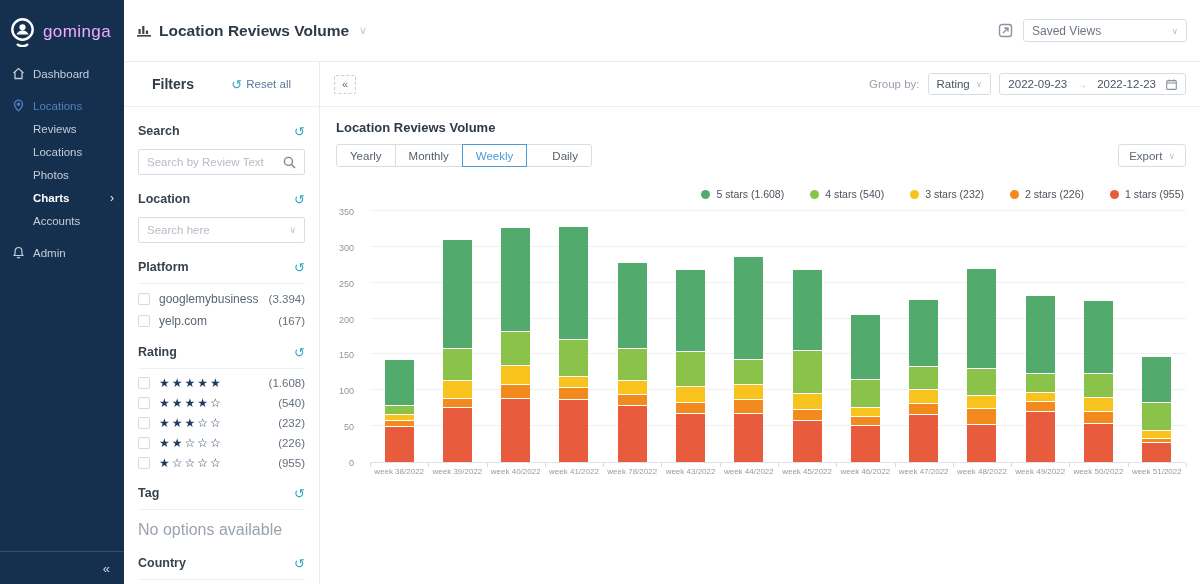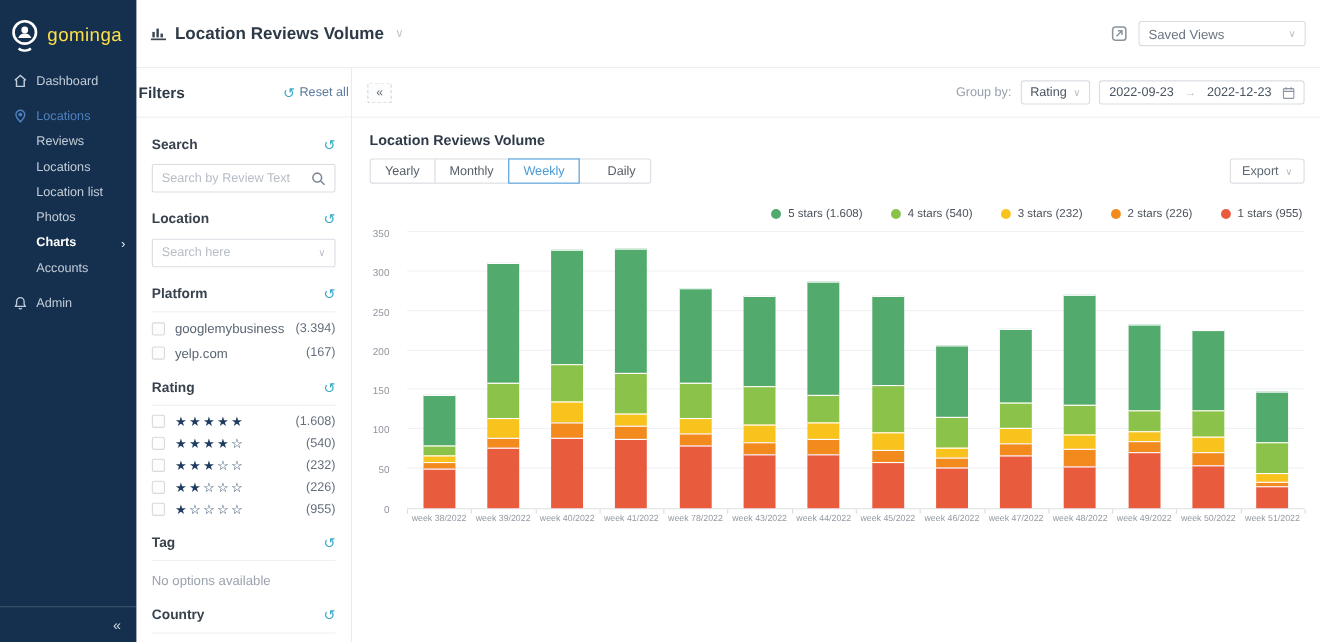--- a/index.html
+++ b/index.html
@@ -3,21 +3,21 @@
 <meta charset="utf-8">
 <style>
   * { margin:0; padding:0; box-sizing:border-box; }
   html,body { width:1200px; height:584px; overflow:hidden; background:#fff;
               font-family:"Liberation Sans", sans-serif; }
   .app { display:flex; width:1200px; height:584px; }
 
   
   .sidebar { width:124px; background:#15304e; color:#c3cdd9; position:relative; flex:0 0 124px; }
   .logo { display:flex; align-items:center; gap:7px; padding:12px 0 0 9px; height:52px; }
-  .logo-text { color:#fde047; font-size:17px; letter-spacing:.4px; }
+  .logo-text { color:#f0abfc; font-size:17px; letter-spacing:.4px; }
   .nav { padding-top:10px; }
   .nav-item { display:flex; align-items:center; gap:8px; padding:5px 8px 5px 12px;
               font-size:11.5px; cursor:pointer; height:23px; }
   .nav-item.group-gap { margin-top:9px; }
   .nav-item .ico { width:13px; height:13px; display:inline-flex; flex:0 0 13px; }
   .nav-sub { padding-left:33px; }
   .nav-item.active { color:#4f80c0; }
   .nav-item.active .ico svg { stroke:#4f80c0; }
   .nav-item.selected { color:#fff; font-weight:700; }
   .nav-item .chev { margin-left:auto; color:#e8edf3; font-size:12px; font-weight:400; padding-right:2px; }
@@ -30,47 +30,47 @@
   .main { flex:1; display:flex; flex-direction:column; background:#fff; min-width:0; }
   .topbar { height:62px; border-bottom:1px solid #e9ebee; display:flex;
             align-items:center; justify-content:space-between; padding:0 13px 0 13px; }
   .title-wrap { display:flex; align-items:center; gap:8px; }
   .page-title { font-size:15.5px; font-weight:700; color:#2e3a47; }
   .title-chev { color:#c3c9cf; font-size:11px; margin-left:2px; }
   .topbar-right { display:flex; align-items:center; gap:10px; }
   .select-box { border:1px solid #d9dde2; border-radius:3px; background:#fff;
                 display:flex; align-items:center; justify-content:space-between;
                 padding:0 8px; color:#6b7684; font-size:12px; height:23px; cursor:pointer; }
-  .sv-select { width:152px; }
+  .sv-select { width:164px; }
   .chev-sm { color:#b9c0c8; font-size:9px; }
 
   .content-row { flex:1; display:flex; min-height:0; }
 
   
   .filters { width:196px; flex:0 0 196px; border-right:1px solid #e9ebee; padding:0 14px; overflow:hidden; }
   .filters-head { height:45px; display:flex; align-items:center; justify-content:space-between;
-                  border-bottom:1px solid #eef0f2; margin:0 -14px; padding:0 2px; }
+                  border-bottom:1px solid #eef0f2; margin:0 -14px; padding:0 28px; }
   .filters-title { font-size:14px; font-weight:700; color:#2e3a47; }
   .reset-all { display:flex; align-items:center; gap:4px; color:#5a7a9c; font-size:11.5px; cursor:pointer; }
   .reset-ico { color:#35a9c6; font-size:13px; line-height:1; cursor:pointer; }
   .f-section { margin-top:17px; }
   .f-label-row { display:flex; align-items:center; justify-content:space-between; }
   .f-label { font-size:12.5px; font-weight:700; color:#39434e; }
   .f-div { border-bottom:1px solid #eef0f2; margin-top:9px; }
   .f-input { margin-top:11px; border:1px solid #d9dde2; border-radius:2px; height:26px;
              display:flex; align-items:center; justify-content:space-between; padding:0 8px; }
   .f-input input { border:none; outline:none; width:120px; font-size:11.5px;
                    font-family:"Liberation Sans",sans-serif; color:#5a6572; }
   .f-input input::placeholder { color:#b6bdc6; }
   .opt-row { display:flex; align-items:center; margin-top:8px; font-size:12px; color:#5a6572; }
   .opt-row .count { margin-left:auto; color:#646f7c; font-size:11.5px; }
   .cbx { width:12px; height:12px; border:1px solid #d5dade; border-radius:2px;
          background:#fdfdfe; margin-right:9px; flex:0 0 12px; cursor:pointer; }
   .stars { font-size:12px; letter-spacing:2px; color:#1e3c5f; line-height:1; }
-  .empty-note { margin-top:11px; font-size:12px; color:#9aa3ad; }
+  .empty-note { margin-top:11px; font-size:16px; color:#9aa3ad; }
 
   
   .chartcol { flex:1; min-width:0; display:flex; flex-direction:column; }
   .toolbar { height:45px; border-bottom:1px solid #eef0f2; display:flex; align-items:center;
              justify-content:space-between; padding:0 14px 0 14px; }
   .collapse-btn { width:22px; height:19px; border:1px dashed #c9ced4; border-radius:2px;
                   display:flex; align-items:center; justify-content:center; color:#5f6974;
                   font-size:11px; background:#fdfdfd; cursor:pointer; }
   .toolbar-right { display:flex; align-items:center; gap:8px; }
   .groupby-label { color:#96a0aa; font-size:11.5px; }
@@ -142,23 +142,20 @@
           </span>
           <span>Locations</span>
         </div>
         <div class="nav-item nav-sub">
           <span>Reviews</span>
         </div>
         <div class="nav-item nav-sub">
           <span>Locations</span>
         </div>
         <div class="nav-item nav-sub">
-          <span>Location list</span>
-        </div>
-        <div class="nav-item nav-sub">
           <span>Photos</span>
         </div>
         <div class="nav-item nav-sub  selected">
           <span>Charts</span>
           <span class="chev">›</span>
         </div>
         <div class="nav-item nav-sub">
           <span>Accounts</span>
         </div>
         <div class="nav-item    group-gap">

